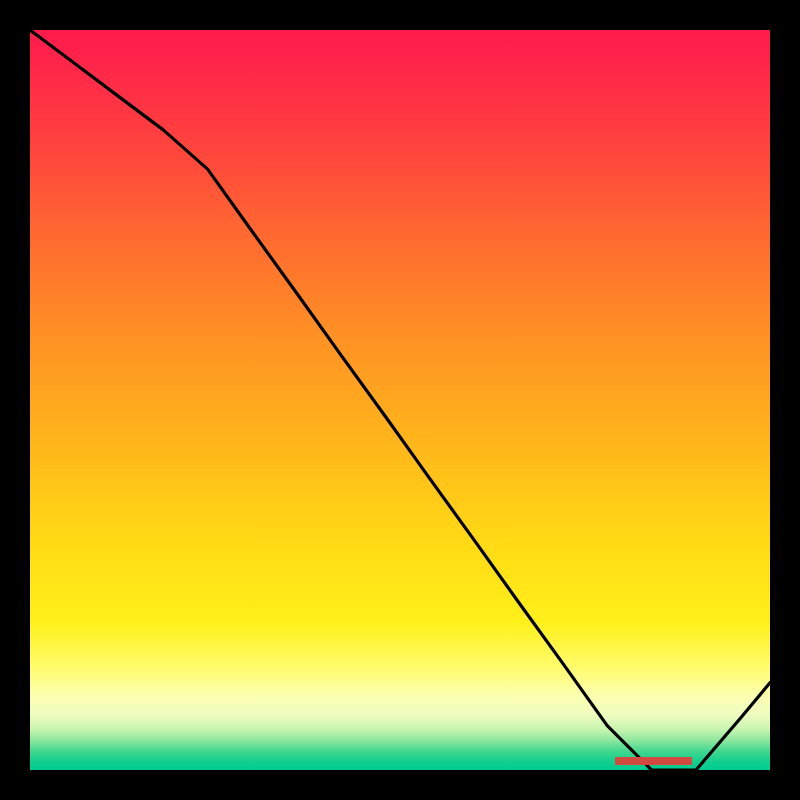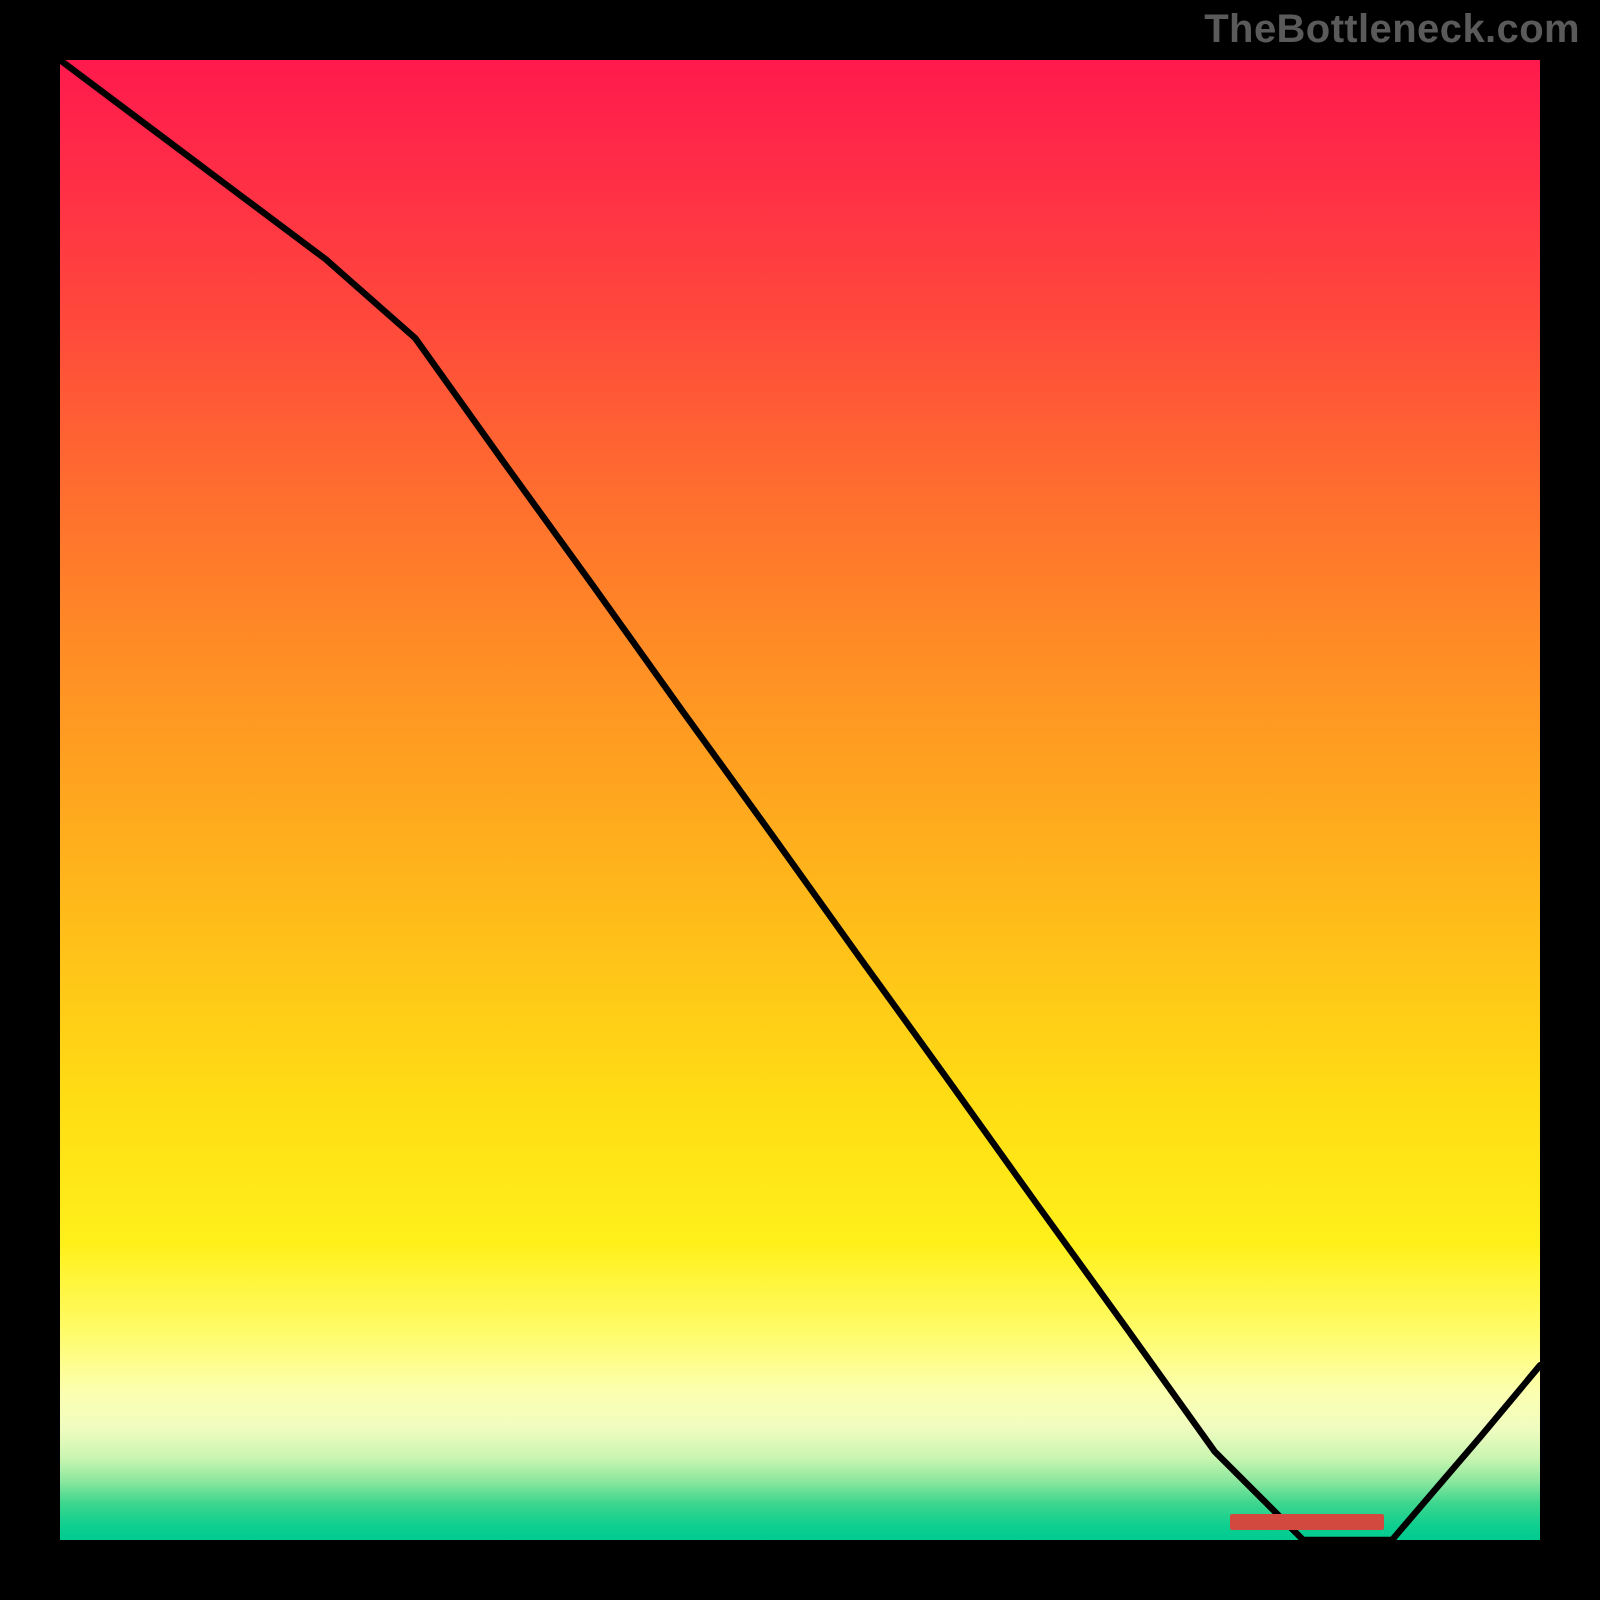--- a/index.html
+++ b/index.html
@@ -45,21 +45,20 @@
     background: #d24a3f;
     height: 8px;
     border-radius: 1px;
     z-index: 40;
   }
 </style>
 </head>
 <body>
 
 <div class="frame">
-  <div class="watermark">TheBottleneck.com</div>
 
   <div class="plot">
     <svg id="plot-svg" width="740" height="740" viewBox="0 0 740 740">
       <defs>
         <linearGradient id="bg-grad" x1="0" y1="0" x2="0" y2="1">
             <stop offset="0.00%" stop-color="#ff1a4d"></stop>
             <stop offset="8.00%" stop-color="#ff2e46"></stop>
             <stop offset="18.00%" stop-color="#ff4a3b"></stop>
             <stop offset="28.00%" stop-color="#ff6a30"></stop>
             <stop offset="40.00%" stop-color="#ff8d25"></stop>

